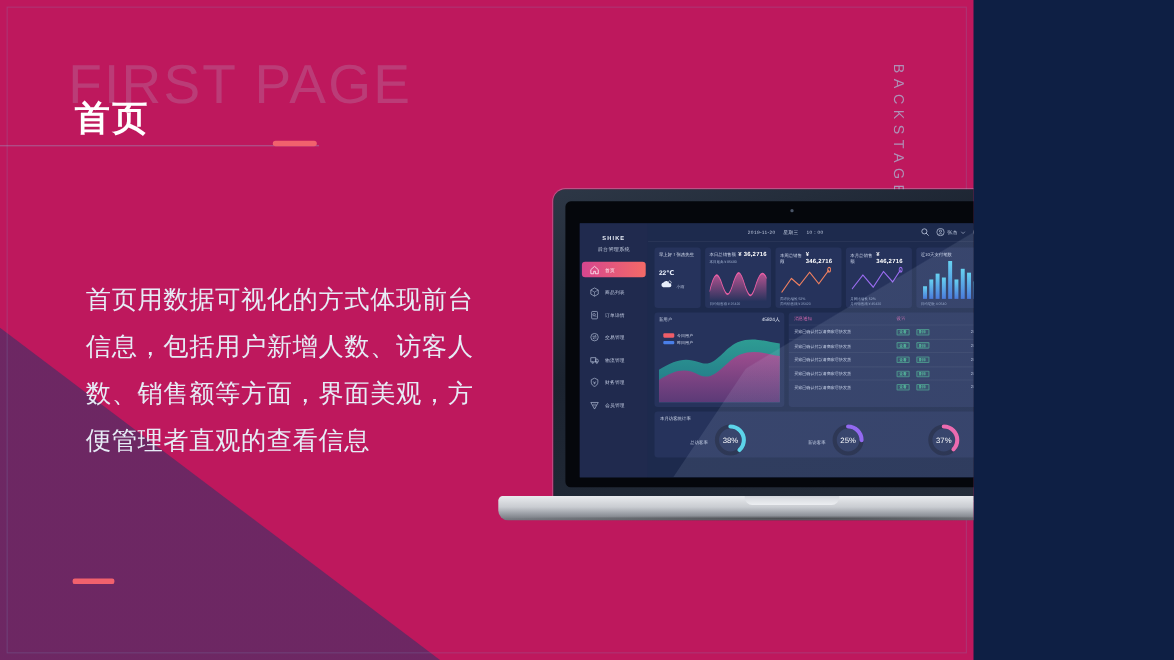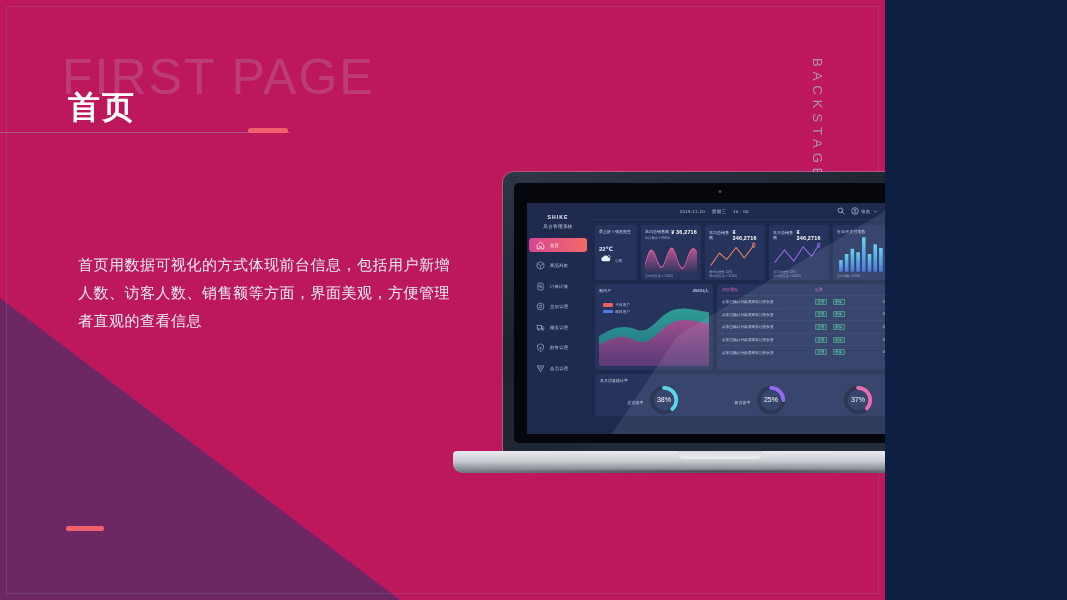--- a/index.html
+++ b/index.html
@@ -51,21 +51,21 @@
   }
   .title-rule-accent {
     position: absolute; left: 248px; top: 128px; width: 40px; height: 5px;
     border-radius: 3px;
     background: #f1616d;
   }
 
   
   .body-text {
     position: absolute; left: 78px; top: 252px; width: 372px;
-    font-size: 15px; line-height: 1.85;
+    font-size: 23px; line-height: 1.85;
     color: #e6ecf6;
     font-family: "DejaVu Sans", "Liberation Sans", sans-serif;
     letter-spacing: .5px;
   }
 
   
   .vert-label {
     position: absolute; right: 60px; top: 58px;
     writing-mode: vertical-rl;
     font-size: 13px; letter-spacing: 5px;

